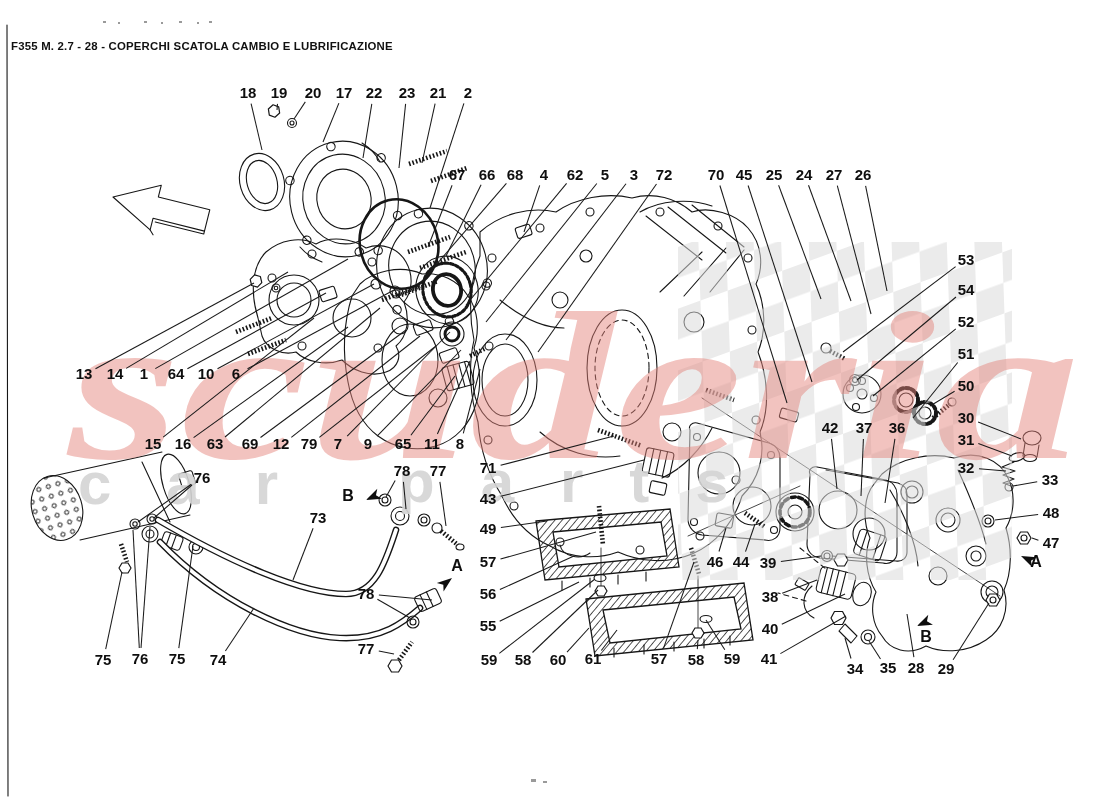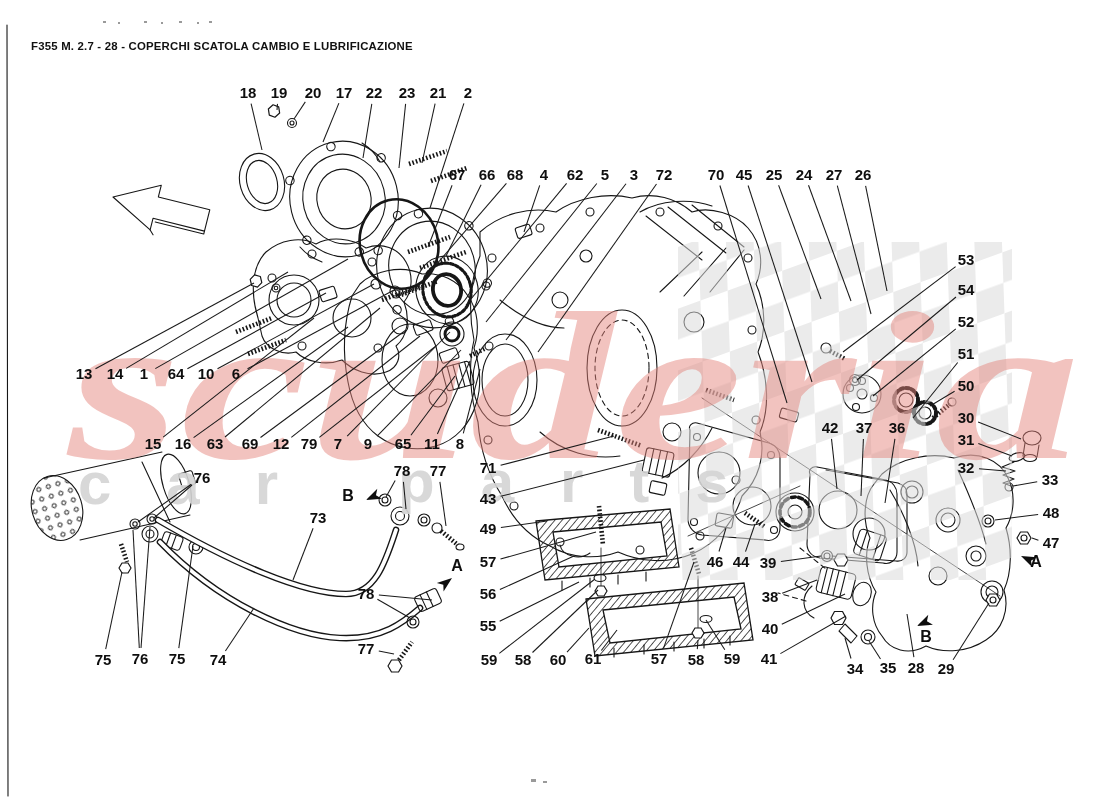--- a/index.html
+++ b/index.html
@@ -1,21 +1,21 @@
 <!DOCTYPE html>
 <html style="--line: #161616; --wm-red: #e4837b; --wm-gray: #dadada; --bg: #ffffff;"><head>
 <meta charset="utf-8">
 <style>
   :root{
     --line:#161616; --wm-red:#e4837b; --wm-gray:#dadada; --bg:#ffffff;
   }
   html,body{margin:0;padding:0;background:#888;}
   .stage{position:relative;width:1100px;height:800px;background:var(--bg);overflow:hidden;
          font-family:"Liberation Sans",sans-serif;}
-  .page-title{position:absolute;left:31px;top:40px;font-size:11.4px;font-weight:bold;
+  .page-title{position:absolute;left:11px;top:40px;font-size:11.4px;font-weight:bold;
               color:#111;letter-spacing:.2px;white-space:nowrap;}
   svg{position:absolute;left:0;top:0;}
   .ln{stroke:var(--line);fill:none;stroke-width:1.1;stroke-linecap:round;stroke-linejoin:round;}
   .thin{stroke-width:.8;}
   .rod{stroke:var(--line);stroke-width:4.6;stroke-dasharray:1.6 2;fill:none;stroke-linecap:butt;}
   .hexpart{fill:#fff;stroke:var(--line);stroke-width:1.2;}
   .gasket{fill:url(#hatch);stroke:var(--line);stroke-width:1.3;}
   .hoseO{stroke:var(--line);stroke-width:6.6;fill:none;stroke-linecap:round;}
   .hoseI{stroke:#fff;stroke-width:3.8;fill:none;stroke-linecap:round;}
   .chk{fill:var(--wm-gray);}

